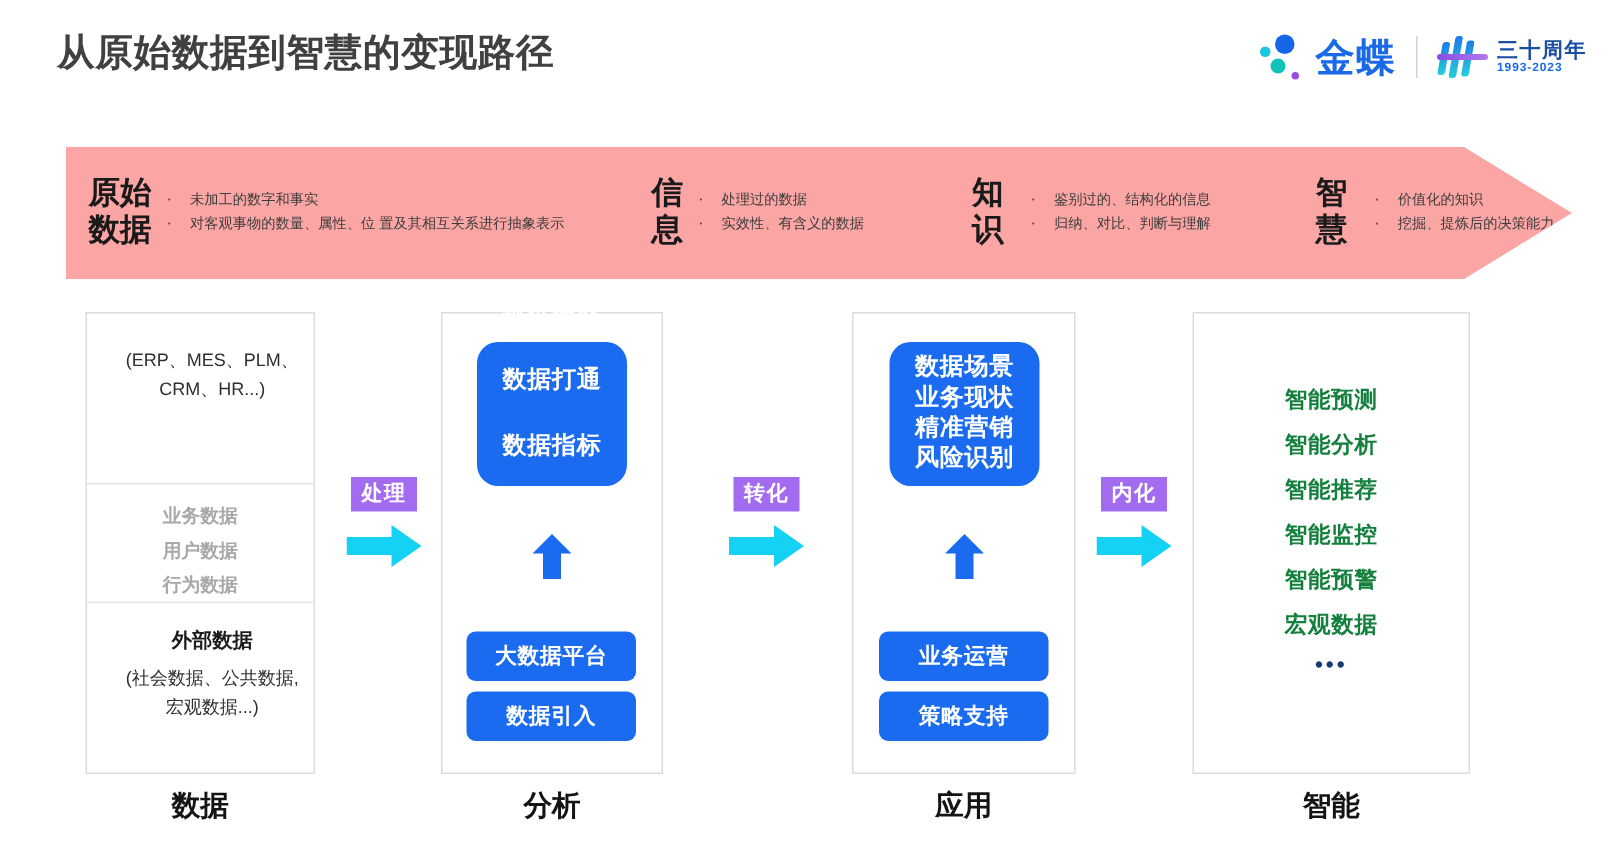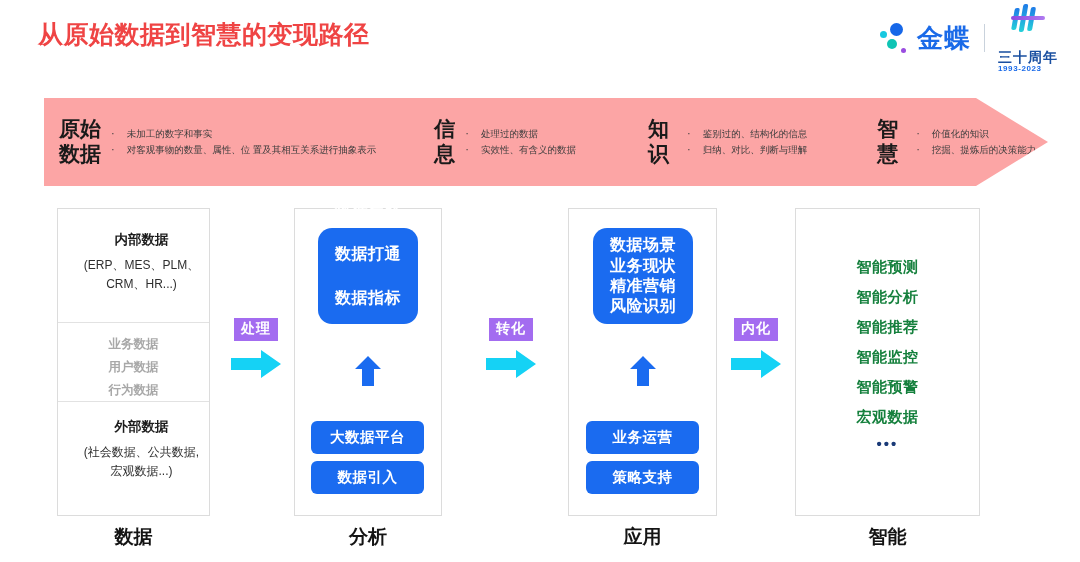--- a/index.html
+++ b/index.html
@@ -17,21 +17,21 @@
   }
 
   
   #page-title {
     position: absolute;
     left: 38px;
     top: 18px;
     font-size: 25px;
     font-weight: bold;
     letter-spacing: 0.5px;
-    color: #ef4444;
+    color: #404040;
     white-space: nowrap;
   }
 
   #brand-logo {
     position: absolute;
     right: 22px;
     top: 18px;
     height: 40px;
     display: flex;
     align-items: center;
@@ -60,22 +60,21 @@
   }
   .logo-divider {
     width: 1px;
     height: 28px;
     background: #c9d2dc;
     margin: 0 4px;
   }
   .anniv {
     display: flex;
     align-items: center;
-    gap: 16px;
-    flex-direction: column;
+    gap: 6px;
   }
   .anniv-mark {
     position: relative;
     width: 34px;
     height: 32px;
   }
   .anniv-mark span {
     position: absolute;
     width: 5px;
     border-radius: 2px;
@@ -419,21 +418,20 @@
         <span class="bdot">·</span>
         <span class="bullet-text">挖掘、提炼后的决策能力</span>
       </div>
     </div>
   </div>
 
 </div>
 
 <div class="col-card" id="col-card-0">
   <div id="col1-top" class="data-block">
-    <div class="data-title">内部数据</div>
     <div class="data-sub" style="white-space:pre-line">(ERP、MES、PLM、
 CRM、HR...)</div>
   </div>
   <div class="hline" id="col1-hline-1"></div>
   <div id="col1-mid">
     <div class="mid-line">业务数据</div>
     <div class="mid-line">用户数据</div>
     <div class="mid-line">行为数据</div>
   </div>
   <div class="hline" id="col1-hline-2"></div>

